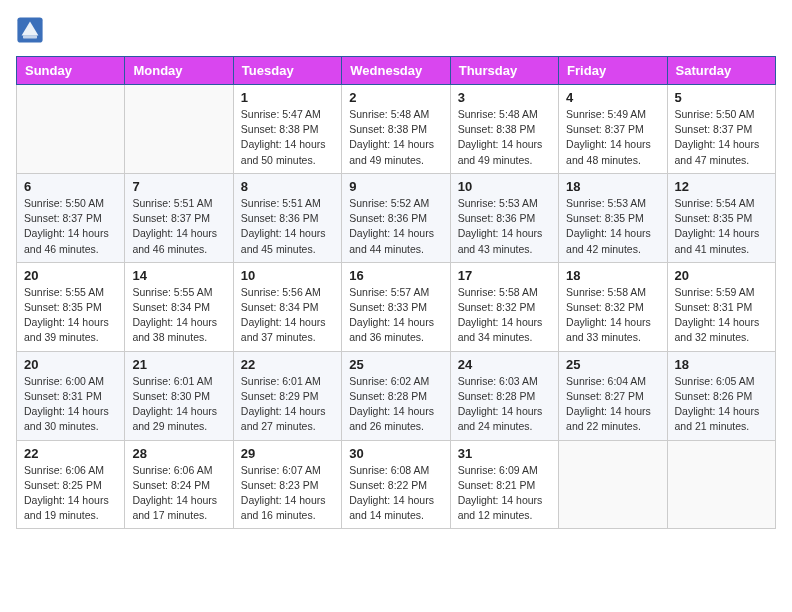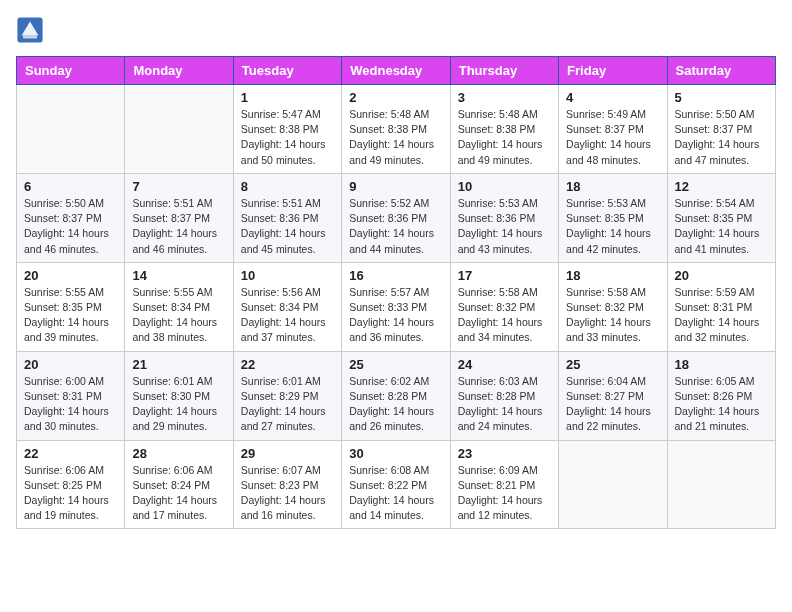--- a/index.html
+++ b/index.html
@@ -245,20 +245,20 @@
         </td>
         <td>
           <span class="day-num">29</span>
           <div class="day-info">Sunrise: 6:07 AM<br>Sunset: 8:23 PM<br>Daylight: 14 hours and 16 minutes.</div>
         </td>
         <td>
           <span class="day-num">30</span>
           <div class="day-info">Sunrise: 6:08 AM<br>Sunset: 8:22 PM<br>Daylight: 14 hours and 14 minutes.</div>
         </td>
         <td>
-          <span class="day-num">23</span>
+          <span class="day-num">31</span>
           <div class="day-info">Sunrise: 6:09 AM<br>Sunset: 8:21 PM<br>Daylight: 14 hours and 12 minutes.</div>
         </td>
         <td class="empty-cell"></td>
         <td class="empty-cell"></td>
       </tr>
     </tbody>
 </table>
 
 </body></html>

